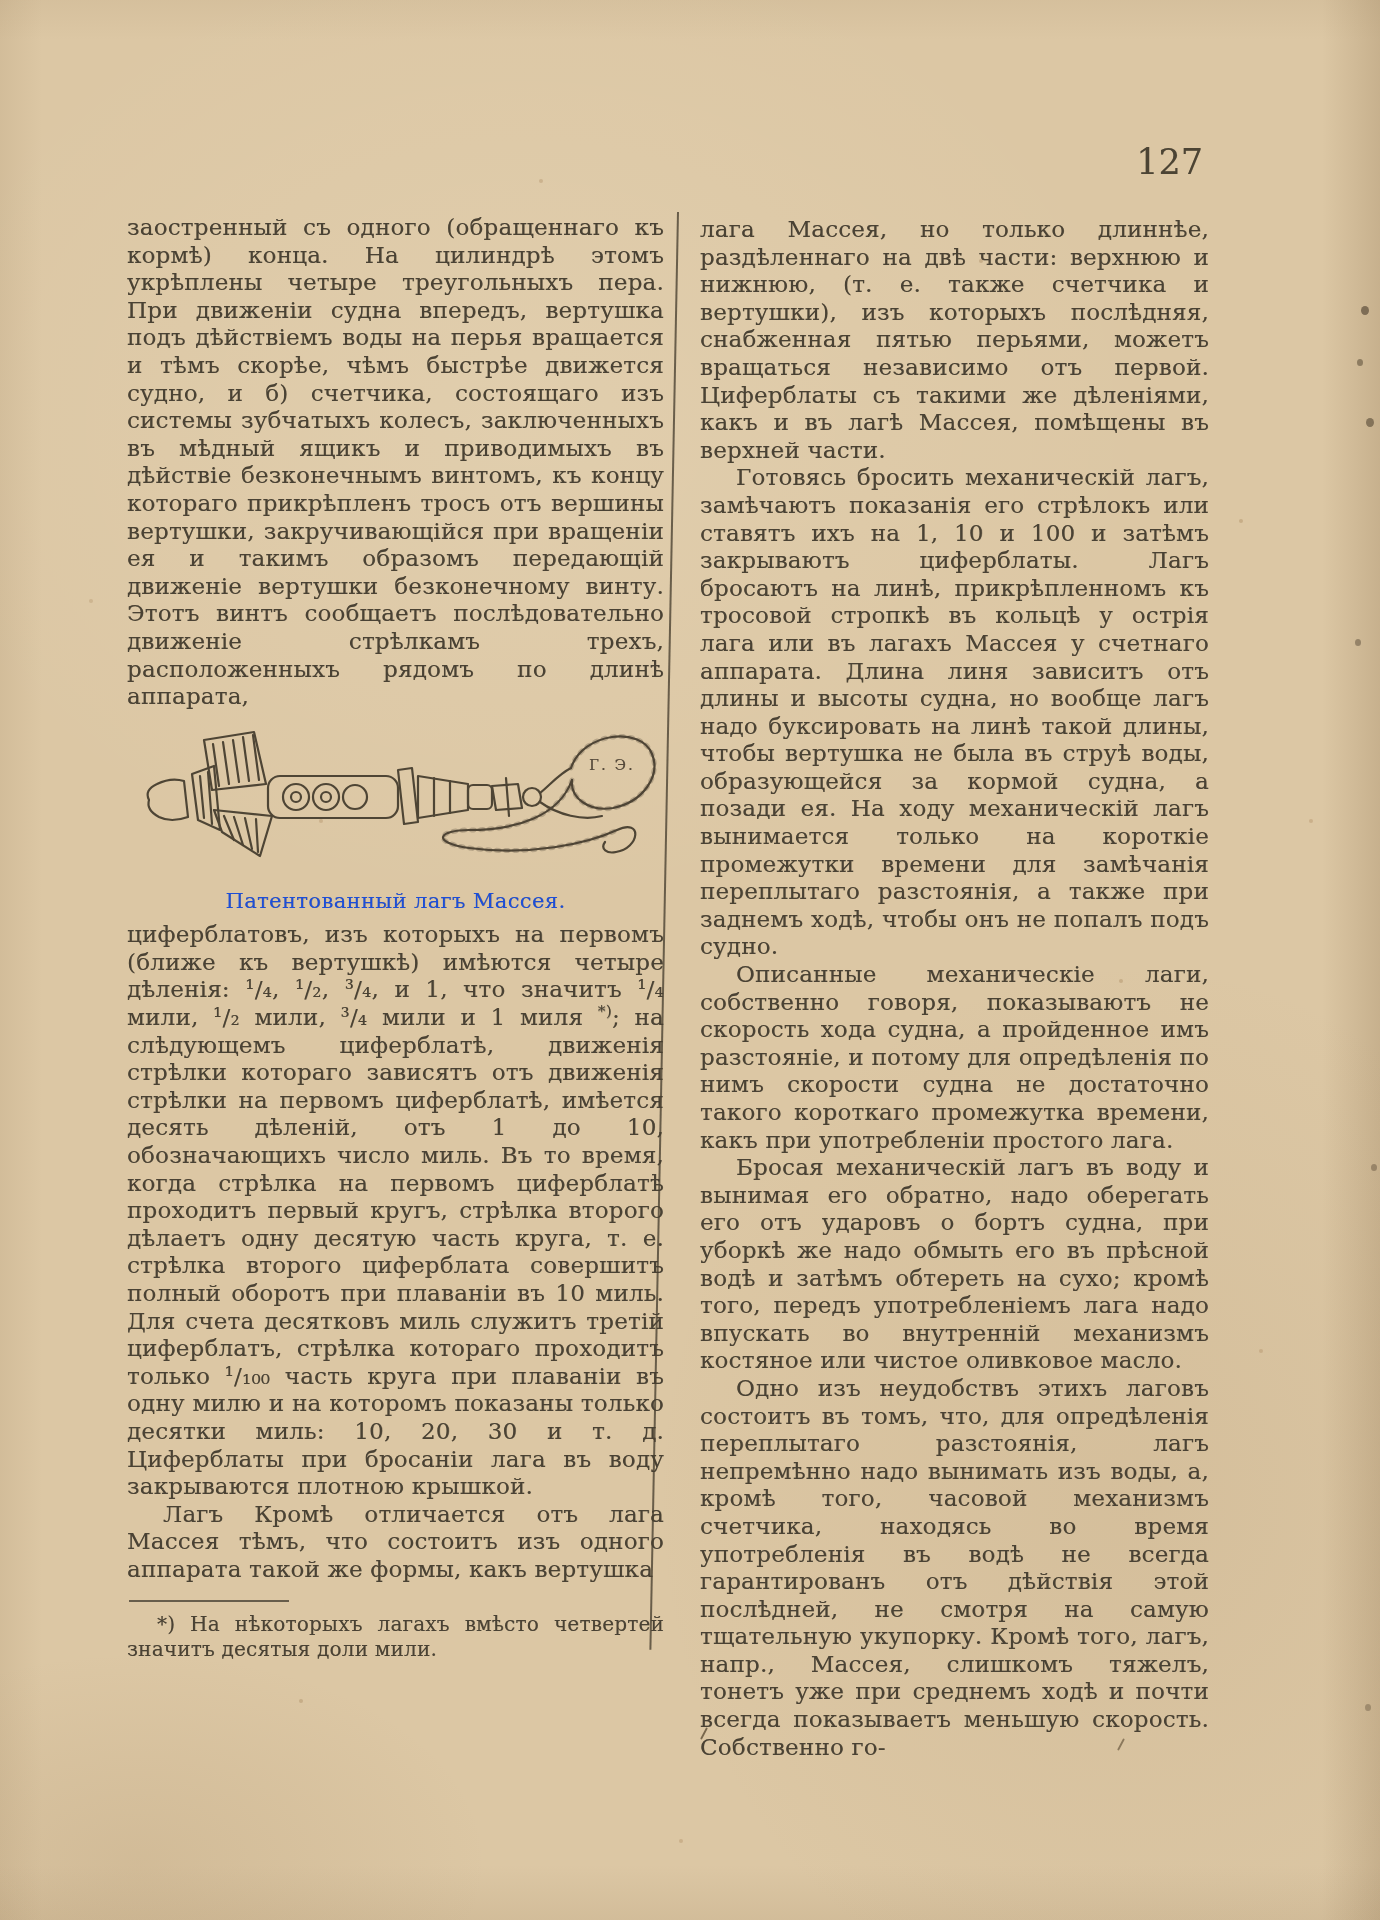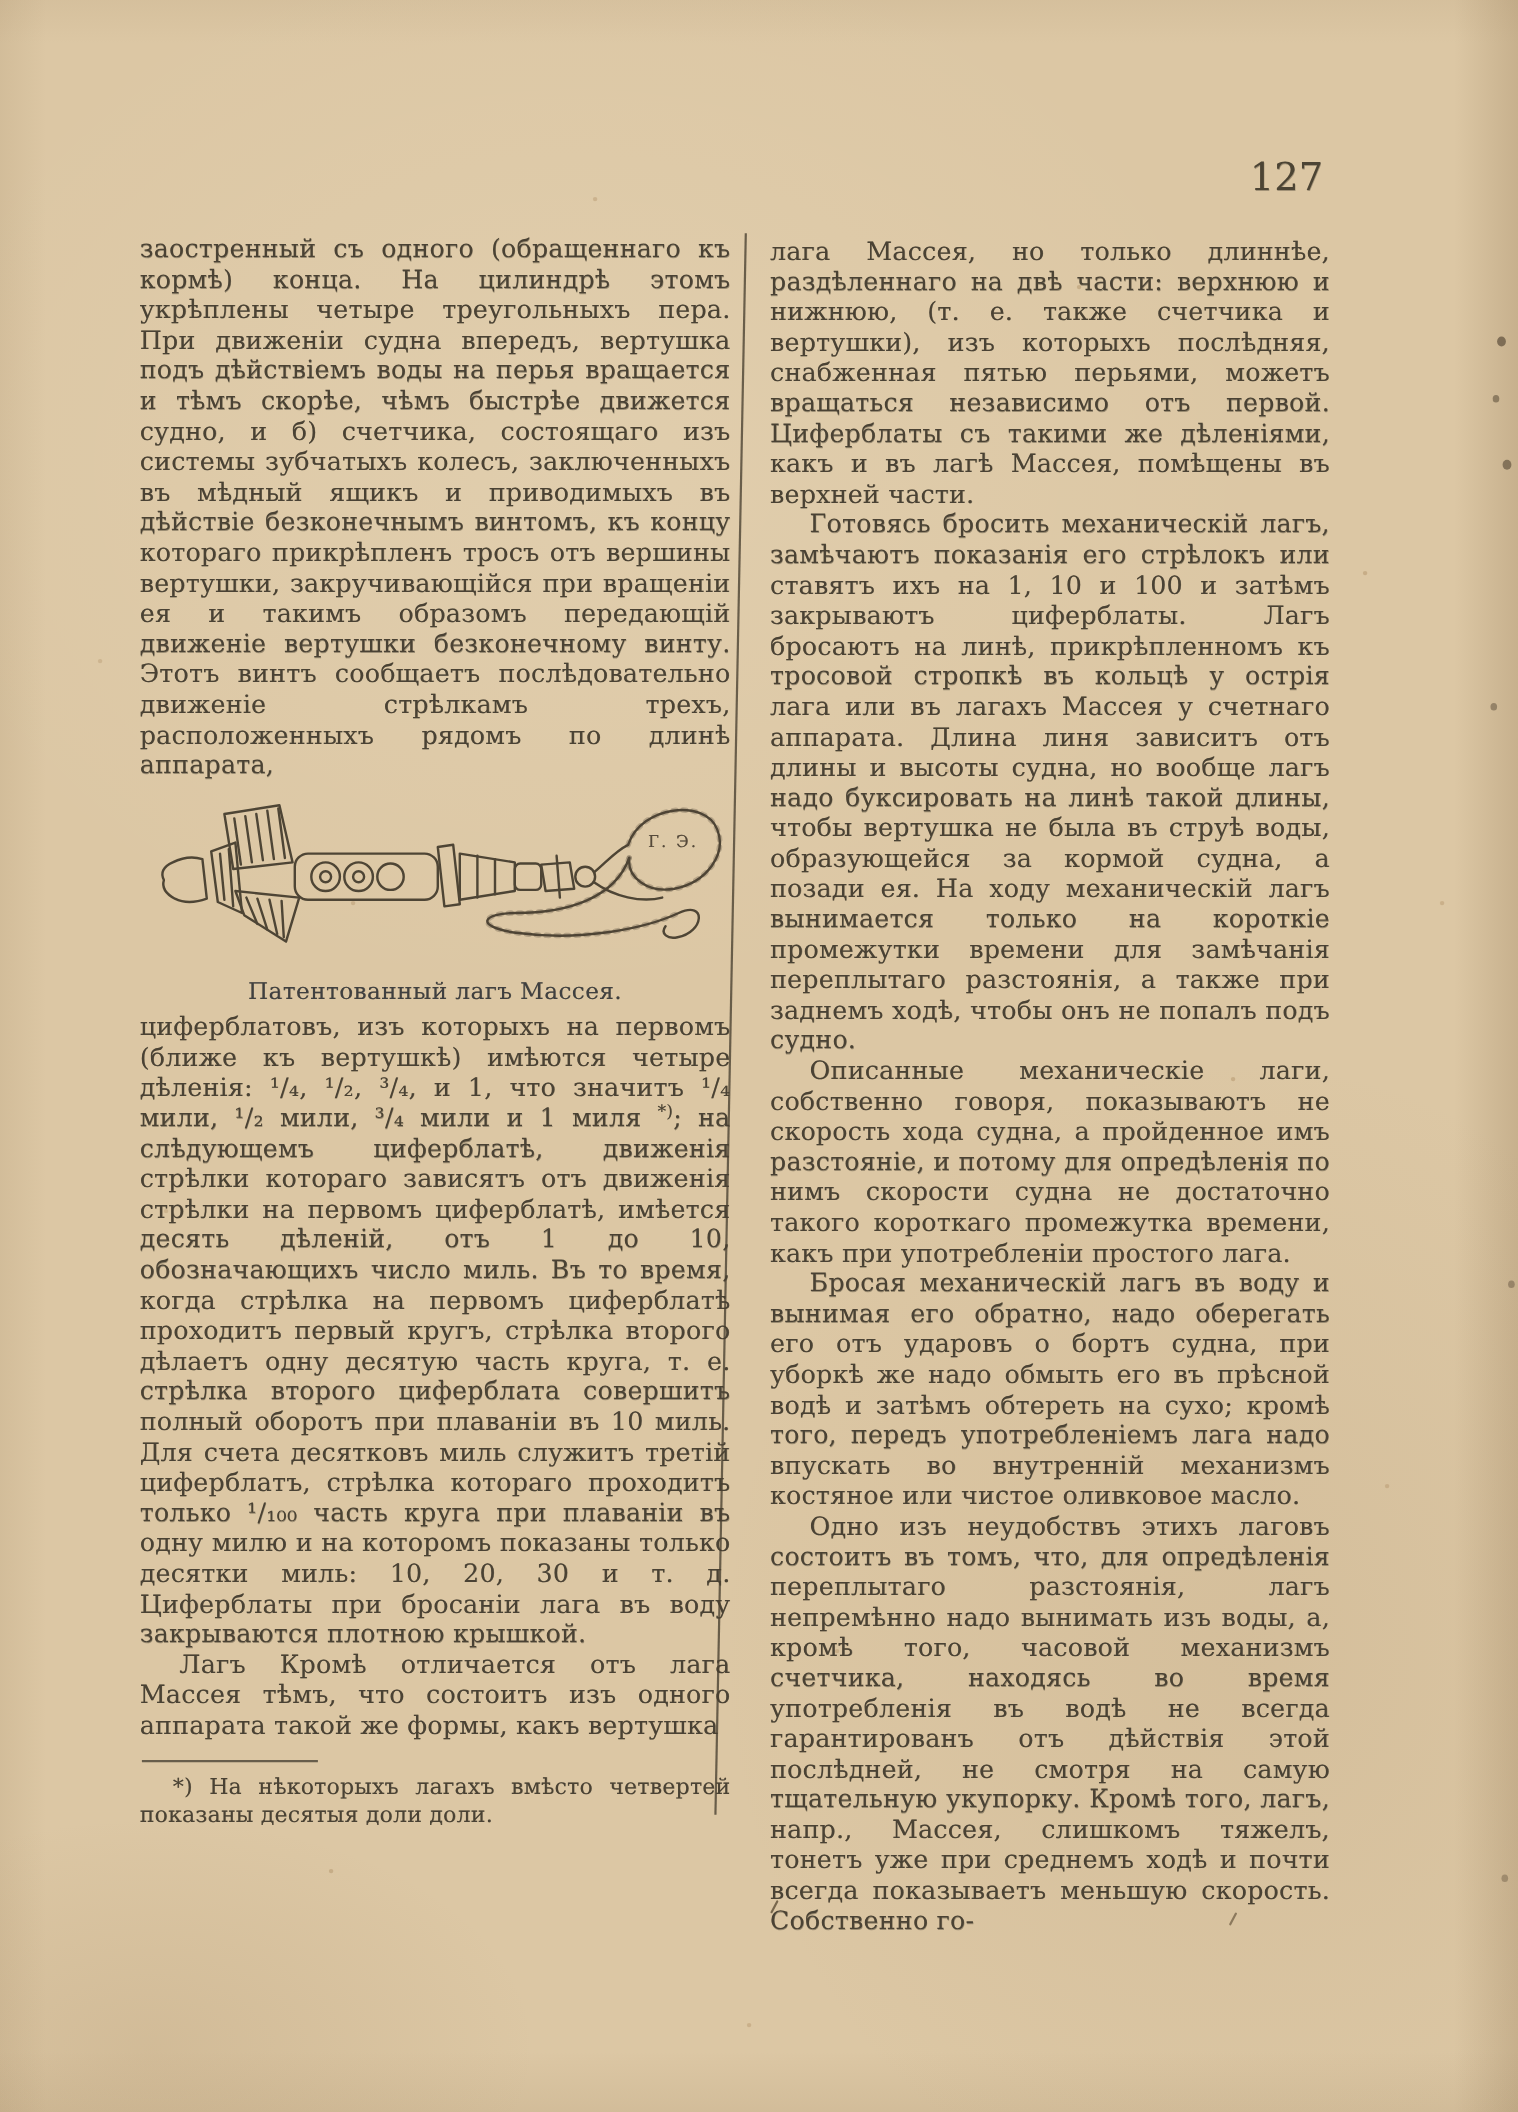--- a/index.html
+++ b/index.html
@@ -88,21 +88,21 @@
   .divider{
     position:absolute;left:677px;top:212px;width:2px;height:1438px;
     background:rgba(72,63,48,.78);transform:rotate(1.1deg);transform-origin:top center;
   }
 
   
   figure{margin:13px 0 6px 0;padding:0;}
   figure svg{display:block;margin-left:12px;}
   figcaption{
     text-align:center;font-size:21px;margin-top:6px;letter-spacing:.4px;
-    color:#404040;text-indent:0;
+    color:#1d4ed8;text-indent:0;
   }
   .fig-label{
     font-size:15px;letter-spacing:2px;fill:#55493a;
     font-family:"DejaVu Serif", serif;
   }
 
   
   .footnote-rule{
     width:160px;border:0;border-top:2px solid rgba(74,66,52,.8);
     margin:16px 0 10px 2px;
@@ -167,21 +167,21 @@
         </g>
         <text x="450" y="46" class="fig-label">Г. Э.</text>
       </svg>
       <figcaption>Патентованный лагъ Массея.</figcaption>
     </figure>
 
     <p class="para"><span>циферблатовъ, изъ которыхъ на первомъ (ближе къ вертушкѣ) имѣются четыре дѣленія: ¹/₄, ¹/₂, ³/₄, и 1, что значитъ ¹/₄ мили, ¹/₂ мили, ³/₄ мили и 1 миля </span><sup>*)</sup><span>; на слѣдующемъ циферблатѣ, движенія стрѣлки котораго зависятъ отъ движенія стрѣлки на первомъ циферблатѣ, имѣется десять дѣленій, отъ 1 до 10, обозначающихъ число миль. Въ то время, когда стрѣлка на первомъ циферблатѣ проходитъ первый кругъ, стрѣлка второго дѣлаетъ одну десятую часть круга, т. е. стрѣлка второго циферблата совершитъ полный оборотъ при плаваніи въ 10 миль. Для счета десятковъ миль служитъ третій циферблатъ, стрѣлка котораго проходитъ только ¹/₁₀₀ часть круга при плаваніи въ одну милю и на которомъ показаны только десятки миль: 10, 20, 30 и т. д. Циферблаты при бросаніи лага въ воду закрываются плотною крышкой.</span></p>
     <p class="para indent"><span>Лагъ </span><span class="it">Кромѣ</span><span> отличается отъ лага Массея тѣмъ, что состоитъ изъ одного аппарата такой же формы, какъ вертушка</span></p>
 
     <hr class="footnote-rule">
-    <p class="footnote"><span>*) На нѣкоторыхъ лагахъ вмѣсто четвертей показаны десятыя доли доли.</span></p>
+    <p class="footnote"><span>*) На нѣкоторыхъ лагахъ вмѣсто четвертей значитъ десятыя доли мили.</span></p>
   </div>
 
   <div class="divider"></div>
 
   <div class="col col-right">
     <p class="para"><span>лага Массея, но только длиннѣе, раздѣленнаго на двѣ части: верхнюю и нижнюю, (т. е. также счетчика и вертушки), изъ которыхъ послѣдняя, снабженная пятью перьями, можетъ вращаться независимо отъ первой. Циферблаты съ такими же дѣленіями, какъ и въ лагѣ Массея, помѣщены въ верхней части.</span></p>
     <p class="para indent"><span>Готовясь бросить механическій лагъ, замѣчаютъ показанія его стрѣлокъ или ставятъ ихъ на 1, 10 и 100 и затѣмъ закрываютъ циферблаты. Лагъ бросаютъ на линѣ, прикрѣпленномъ къ тросовой стропкѣ въ кольцѣ у острія лага или въ лагахъ Массея у счетнаго аппарата. Длина линя зависитъ отъ длины и высоты судна, но вообще лагъ надо буксировать на линѣ такой длины, чтобы вертушка не была въ струѣ воды, образующейся за кормой судна, а позади ея. На ходу механическій лагъ вынимается только на короткіе промежутки времени для замѣчанія переплытаго разстоянія, а также при заднемъ ходѣ, чтобы онъ не попалъ подъ судно.</span></p>
     <p class="para indent"><span>Описанные механическіе лаги, собственно говоря, показываютъ не скорость хода судна, а </span><span class="it">пройденное имъ разстояніе</span><span>, и потому для опредѣленія по нимъ скорости судна не достаточно такого короткаго промежутка времени, какъ при употребленіи простого лага.</span></p>
     <p class="para indent"><span>Бросая механическій лагъ въ воду и вынимая его обратно, надо оберегать его отъ ударовъ о бортъ судна, при уборкѣ же надо обмыть его въ прѣсной водѣ и затѣмъ обтереть на сухо; кромѣ того, передъ употребленіемъ лага надо впускать во внутренній механизмъ костяное или чистое оливковое масло.</span></p>
     <p class="para indent"><span>Одно изъ неудобствъ этихъ лаговъ состоитъ въ томъ, что, для опредѣленія переплытаго разстоянія, лагъ непремѣнно надо вынимать изъ воды, а, кромѣ того, часовой механизмъ счетчика, находясь во время употребленія въ водѣ не всегда гарантированъ отъ дѣйствія этой послѣдней, не смотря на самую тщательную укупорку. Кромѣ того, лагъ, напр., Массея, слишкомъ тяжелъ, тонетъ уже при среднемъ ходѣ и почти всегда показываетъ меньшую скорость. Собственно го-</span></p>

